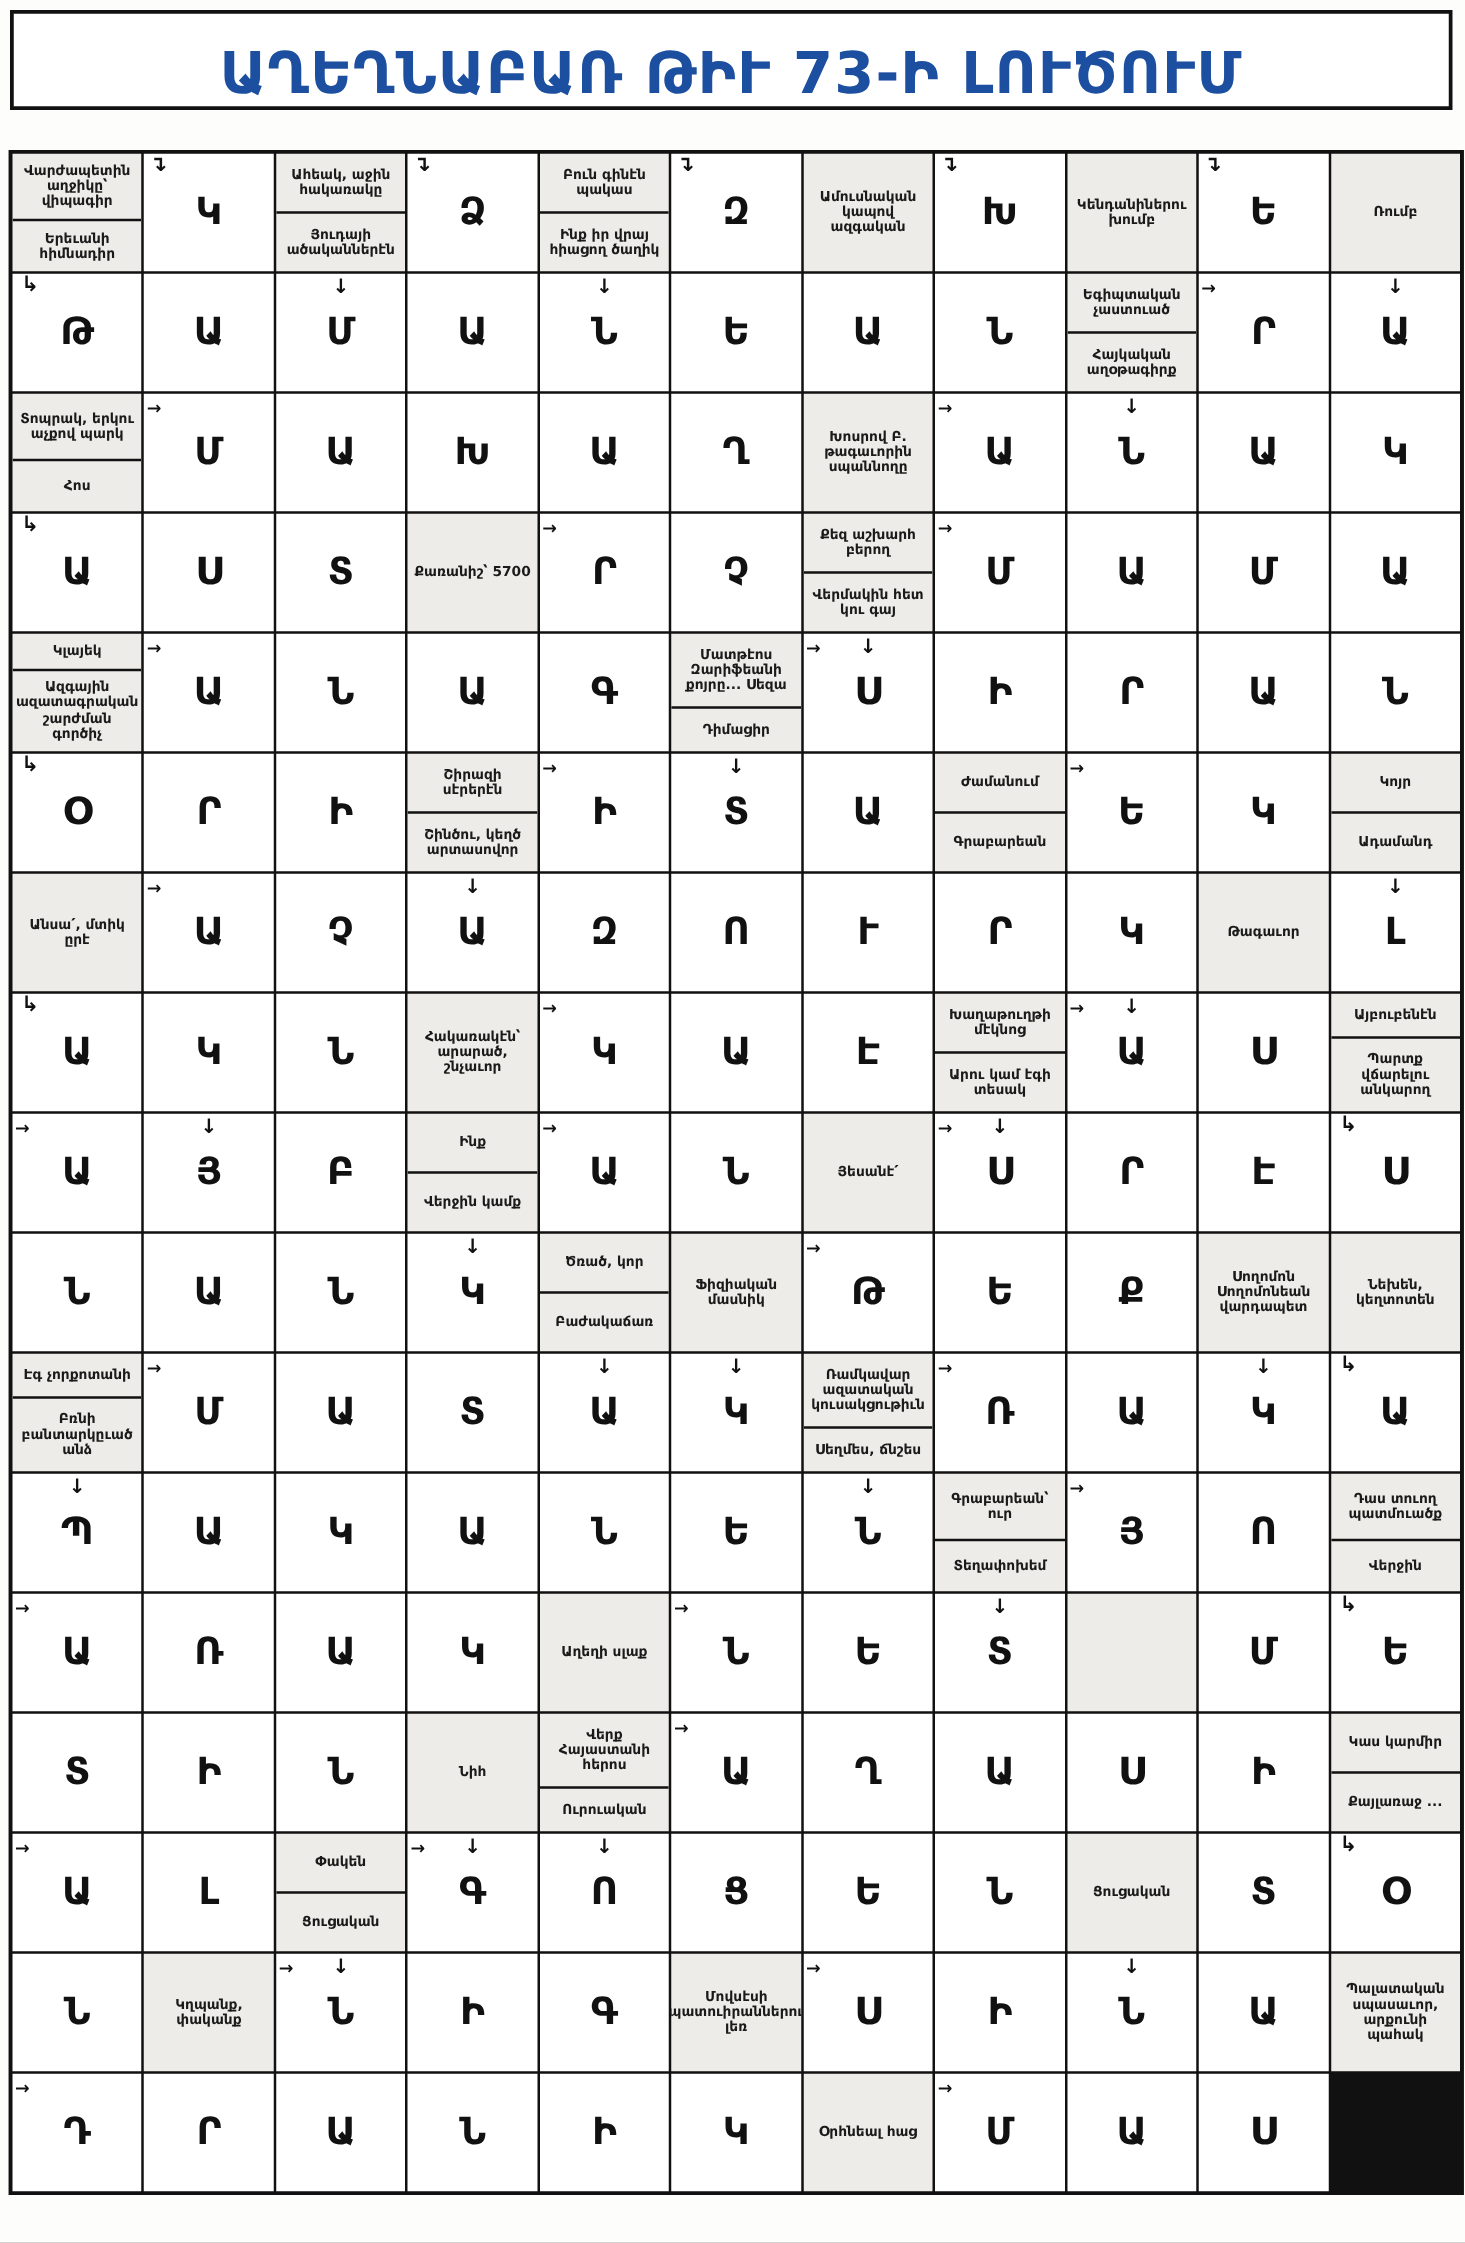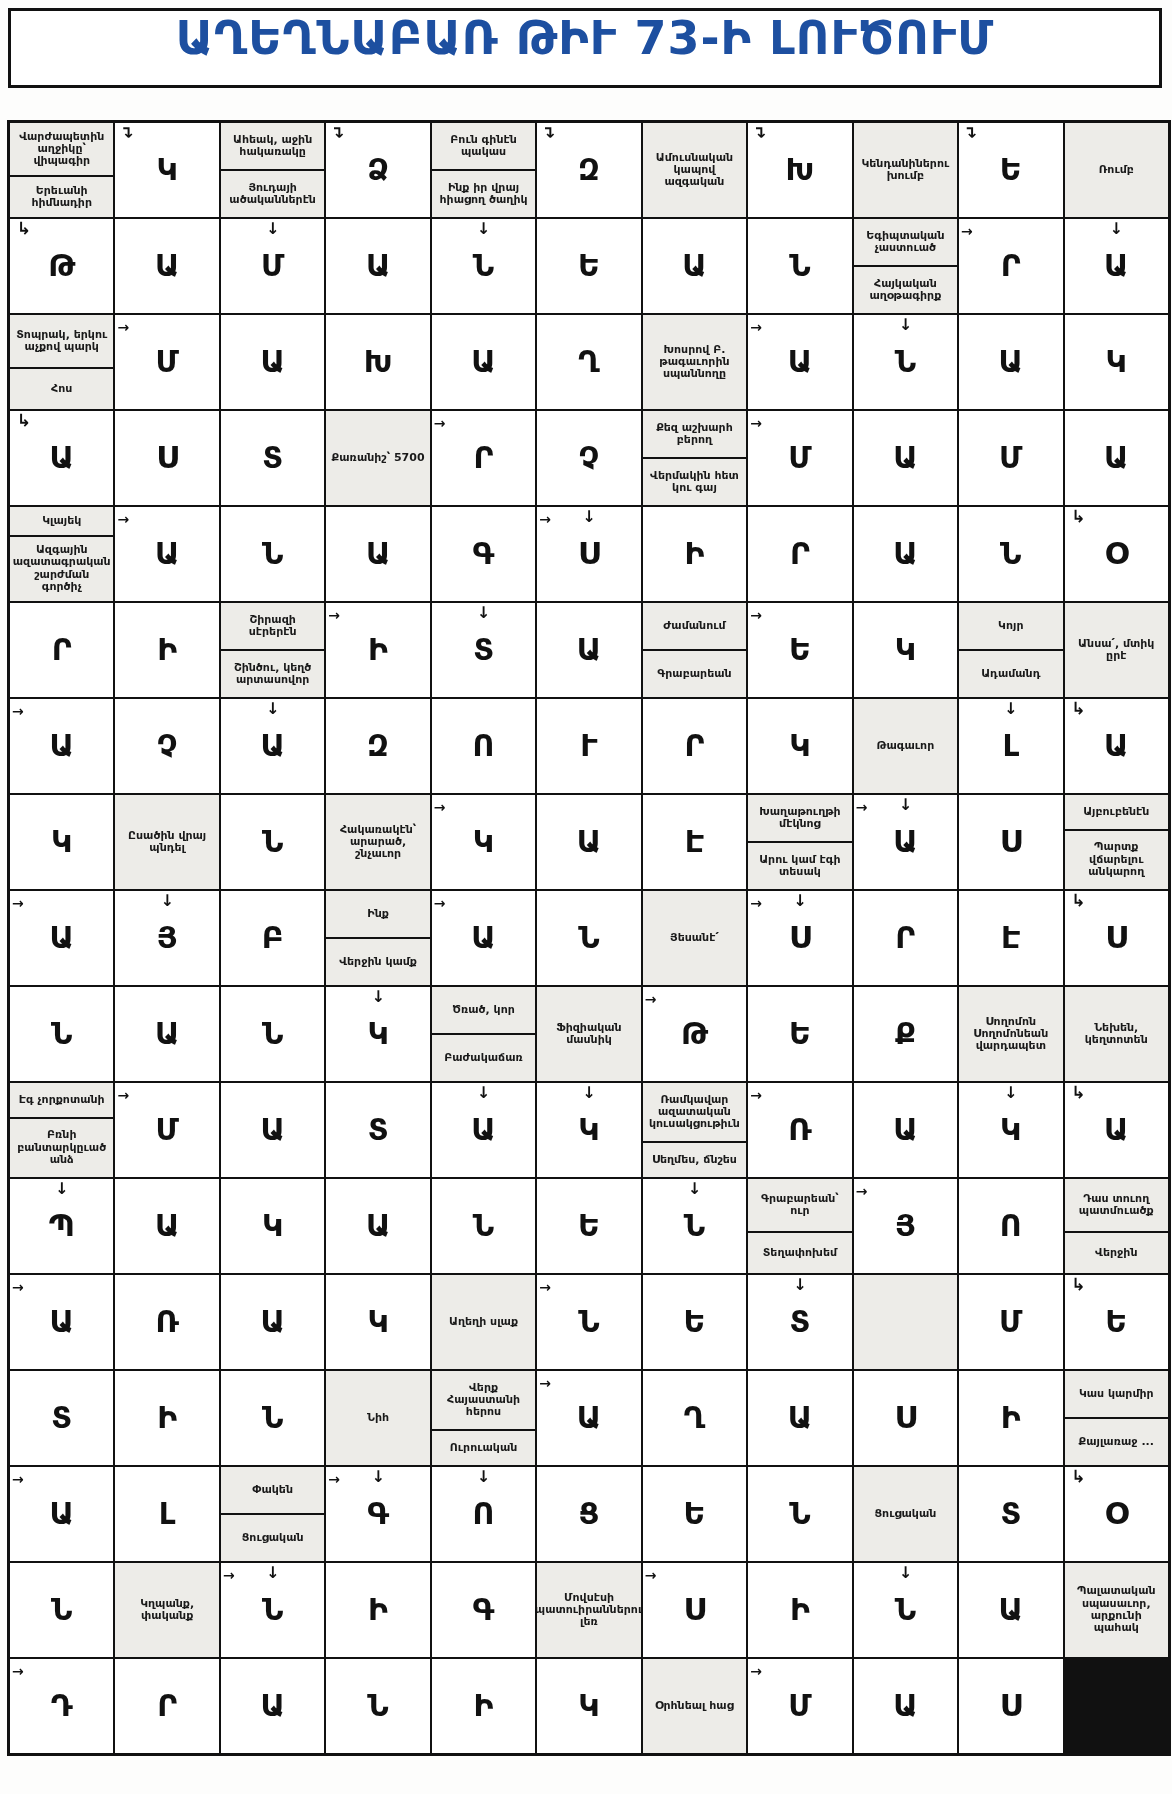--- a/index.html
+++ b/index.html
@@ -1,19 +1,19 @@
 <!DOCTYPE html>
 <html><head>
 <meta charset="utf-8">
 <style>
   html,body{margin:0;padding:0;background:#ffffff;}
   body{width:1172px;font-family:"DejaVu Sans",sans-serif;color:#111;}
   .page{width:1172px;height:1794px;position:relative;background:#fdfdfc;}
   .title-box{position:absolute;left:8px;top:8px;width:1148px;height:74px;border:3px solid #111;
-             display:flex;align-items:flex-start;justify-content:center;background:#ffffff;}
+             display:flex;align-items:flex-end;justify-content:center;background:#ffffff;}
   .title-box h1{margin:0;font-size:46px;font-weight:bold;color:#1d4fa0;letter-spacing:1px;
                 font-family:"DejaVu Sans",sans-serif;}
   .grid{position:absolute;left:7px;top:120px;width:1158px;
         display:grid;grid-template-columns:repeat(11,1fr);grid-auto-rows:94px;
         gap:2px;background:#111;border:3px solid #111;}
   .cell{background:#ffffff;position:relative;display:flex;align-items:center;justify-content:center;overflow:hidden;}
   .cell.clues{background:#edece8;flex-direction:column;align-items:stretch;justify-content:flex-start;}
   .cell.blank{background:#edece8;}
   .clue-part{flex:1 1 auto;display:flex;align-items:center;justify-content:center;text-align:center;
              font-size:11px;font-weight:bold;line-height:1.12;padding:2px 3px;color:#1a1a1a;}
@@ -204,20 +204,25 @@
       </div>
       <div class="cell letter">
         <span class="letter-val">Ն</span>
       </div>
       <div class="cell letter">
         <span class="letter-val">Ա</span>
       </div>
       <div class="cell letter">
         <span class="letter-val">Գ</span>
       </div>
+      <div class="cell clues">
+        <div class="clue-part">Մատթէոս Զարիֆեանի քոյրը... Սեզա</div>
+        <div class="divider"></div>
+        <div class="clue-part">Դիմացիր</div>
+      </div>
       <div class="cell letter">
         <span class="letter-val">Ս</span>
         <span class="arrow down">↓</span>
         <span class="arrow right">→</span>
       </div>
       <div class="cell letter">
         <span class="letter-val">Ի</span>
       </div>
       <div class="cell letter">
         <span class="letter-val">Ր</span>
@@ -306,23 +311,20 @@
       <div class="cell letter">
         <span class="letter-val">Լ</span>
         <span class="arrow down">↓</span>
       </div>
       <div class="cell letter">
         <span class="letter-val">Ա</span>
         <span class="arrow corner">↳</span>
       </div>
       <div class="cell letter">
         <span class="letter-val">Կ</span>
-      </div>
-      <div class="cell clues">
-        <div class="clue-part">Ըսածին վրայ պնդել</div>
       </div>
       <div class="cell letter">
         <span class="letter-val">Ն</span>
       </div>
       <div class="cell clues">
         <div class="clue-part">Հակառակէն՝ արարած, շնչաւոր</div>
       </div>
       <div class="cell letter">
         <span class="letter-val">Կ</span>
         <span class="arrow right">→</span>

